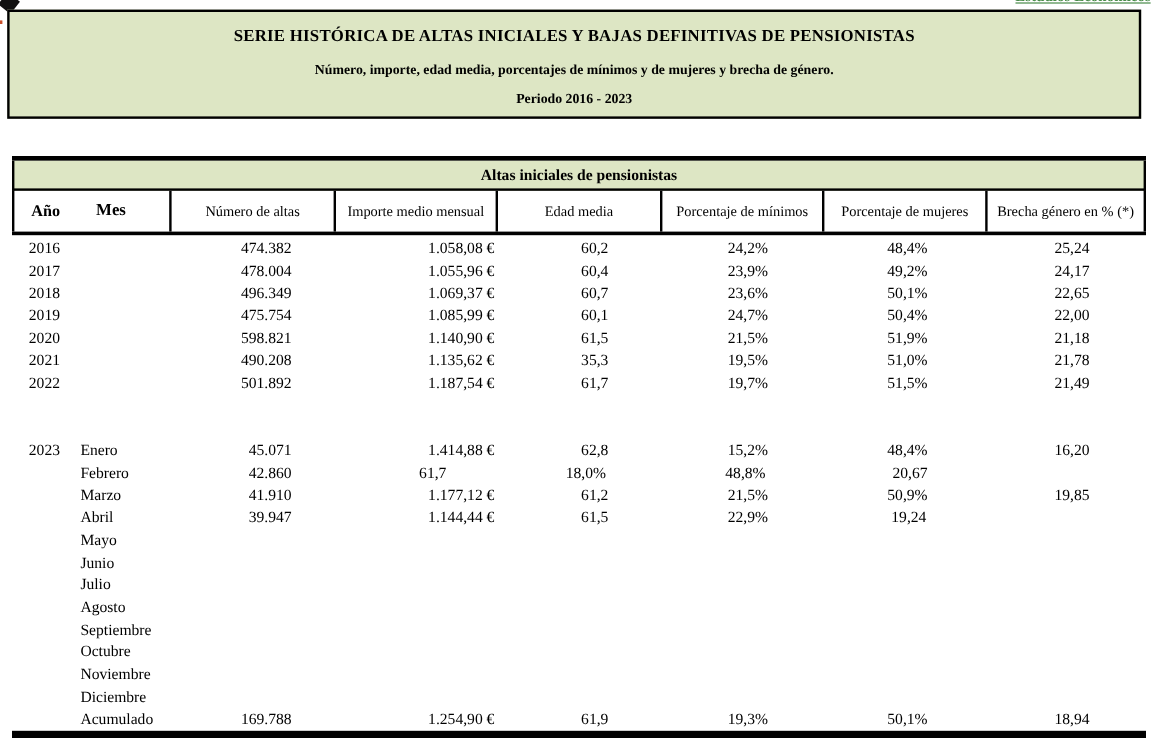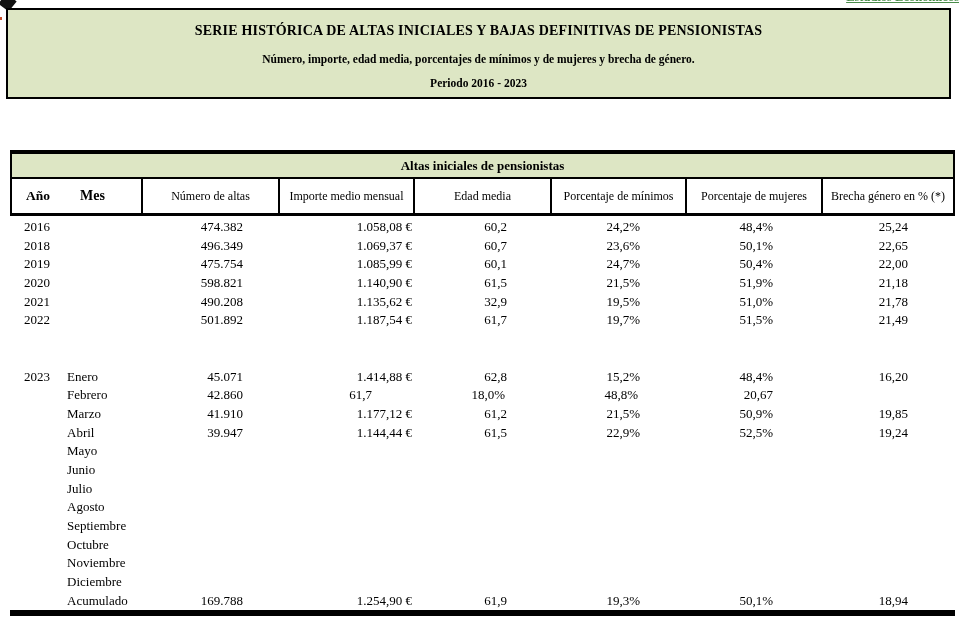--- a/index.html
+++ b/index.html
@@ -31,21 +31,21 @@
     position:absolute;left:6px;top:8px;width:945px;height:91px;
     background:var(--band);border:2px solid var(--ink);
     display:flex;flex-direction:column;align-items:center;text-align:center;
     padding-top:13px;
   }
   .report-title{font-size:14px;font-weight:bold;letter-spacing:.2px;margin-bottom:14px;}
   .report-subtitle{font-size:11.5px;font-weight:bold;margin-bottom:12px;}
   .report-period{font-size:11.5px;font-weight:bold;}
 
   
-  .table-wrap{position:absolute;left:10px;top:150px;width:945px;border-top:4px solid var(--ink);}
+  .table-wrap{position:absolute;left:10px;top:130px;width:945px;border-top:4px solid var(--ink);}
   .band{
     width:945px;height:25px;background:var(--band);
     border-left:2px solid var(--ink);border-right:2px solid var(--ink);border-bottom:2px solid var(--ink);
     display:flex;align-items:center;justify-content:center;
     font-size:13px;font-weight:bold;
   }
   .col-headers{display:flex;width:945px;height:37px;border-bottom:3px solid var(--ink);}
   .ch{
     border-right:2px solid var(--ink);height:34px;
     display:flex;align-items:center;justify-content:center;
@@ -99,20 +99,29 @@
       <div class="trow">
         <div class="td c0 w0"><span class="yr">2016</span><span class="mo"></span></div>
         <div class="td num w1 c1">474.382</div>
         <div class="td num w2 c2">1.058,08 €</div>
         <div class="td num w3 c3">60,2</div>
         <div class="td num w4 c4">24,2%</div>
         <div class="td num w5 c5">48,4%</div>
         <div class="td num w6 c6">25,24</div>
       </div>
       <div class="trow">
+        <div class="td c0 w0"><span class="yr">2017</span><span class="mo"></span></div>
+        <div class="td num w1 c1">478.004</div>
+        <div class="td num w2 c2">1.055,96 €</div>
+        <div class="td num w3 c3">60,4</div>
+        <div class="td num w4 c4">23,9%</div>
+        <div class="td num w5 c5">49,2%</div>
+        <div class="td num w6 c6">24,17</div>
+      </div>
+      <div class="trow">
         <div class="td c0 w0"><span class="yr">2018</span><span class="mo"></span></div>
         <div class="td num w1 c1">496.349</div>
         <div class="td num w2 c2">1.069,37 €</div>
         <div class="td num w3 c3">60,7</div>
         <div class="td num w4 c4">23,6%</div>
         <div class="td num w5 c5">50,1%</div>
         <div class="td num w6 c6">22,65</div>
       </div>
       <div class="trow">
         <div class="td c0 w0"><span class="yr">2019</span><span class="mo"></span></div>
@@ -129,21 +138,21 @@
         <div class="td num w2 c2">1.140,90 €</div>
         <div class="td num w3 c3">61,5</div>
         <div class="td num w4 c4">21,5%</div>
         <div class="td num w5 c5">51,9%</div>
         <div class="td num w6 c6">21,18</div>
       </div>
       <div class="trow">
         <div class="td c0 w0"><span class="yr">2021</span><span class="mo"></span></div>
         <div class="td num w1 c1">490.208</div>
         <div class="td num w2 c2">1.135,62 €</div>
-        <div class="td num w3 c3">32,9</div>
+        <div class="td num w3 c3">35,3</div>
         <div class="td num w4 c4">19,5%</div>
         <div class="td num w5 c5">51,0%</div>
         <div class="td num w6 c6">21,78</div>
       </div>
       <div class="trow">
         <div class="td c0 w0"><span class="yr">2022</span><span class="mo"></span></div>
         <div class="td num w1 c1">501.892</div>
         <div class="td num w2 c2">1.187,54 €</div>
         <div class="td num w3 c3">61,7</div>
         <div class="td num w4 c4">19,7%</div>
@@ -193,21 +202,20 @@
         <div class="td num w4 c4">21,5%</div>
         <div class="td num w5 c5">50,9%</div>
         <div class="td num w6 c6">19,85</div>
       </div>
       <div class="trow">
         <div class="td c0 w0"><span class="yr"></span><span class="mo">Abril</span></div>
         <div class="td num w1 c1">39.947</div>
         <div class="td num w2 c2">1.144,44 €</div>
         <div class="td num w3 c3">61,5</div>
         <div class="td num w4 c4">22,9%</div>
-        <div class="td num w5 c5">52,5%</div>
         <div class="td num w6 c6">19,24</div>
       </div>
       <div class="trow">
         <div class="td c0 w0"><span class="yr"></span><span class="mo">Mayo</span></div>
         <div class="td num w1 c1"></div>
         <div class="td num w2 c2"></div>
         <div class="td num w3 c3"></div>
         <div class="td num w4 c4"></div>
         <div class="td num w5 c5"></div>
         <div class="td num w6 c6"></div>

